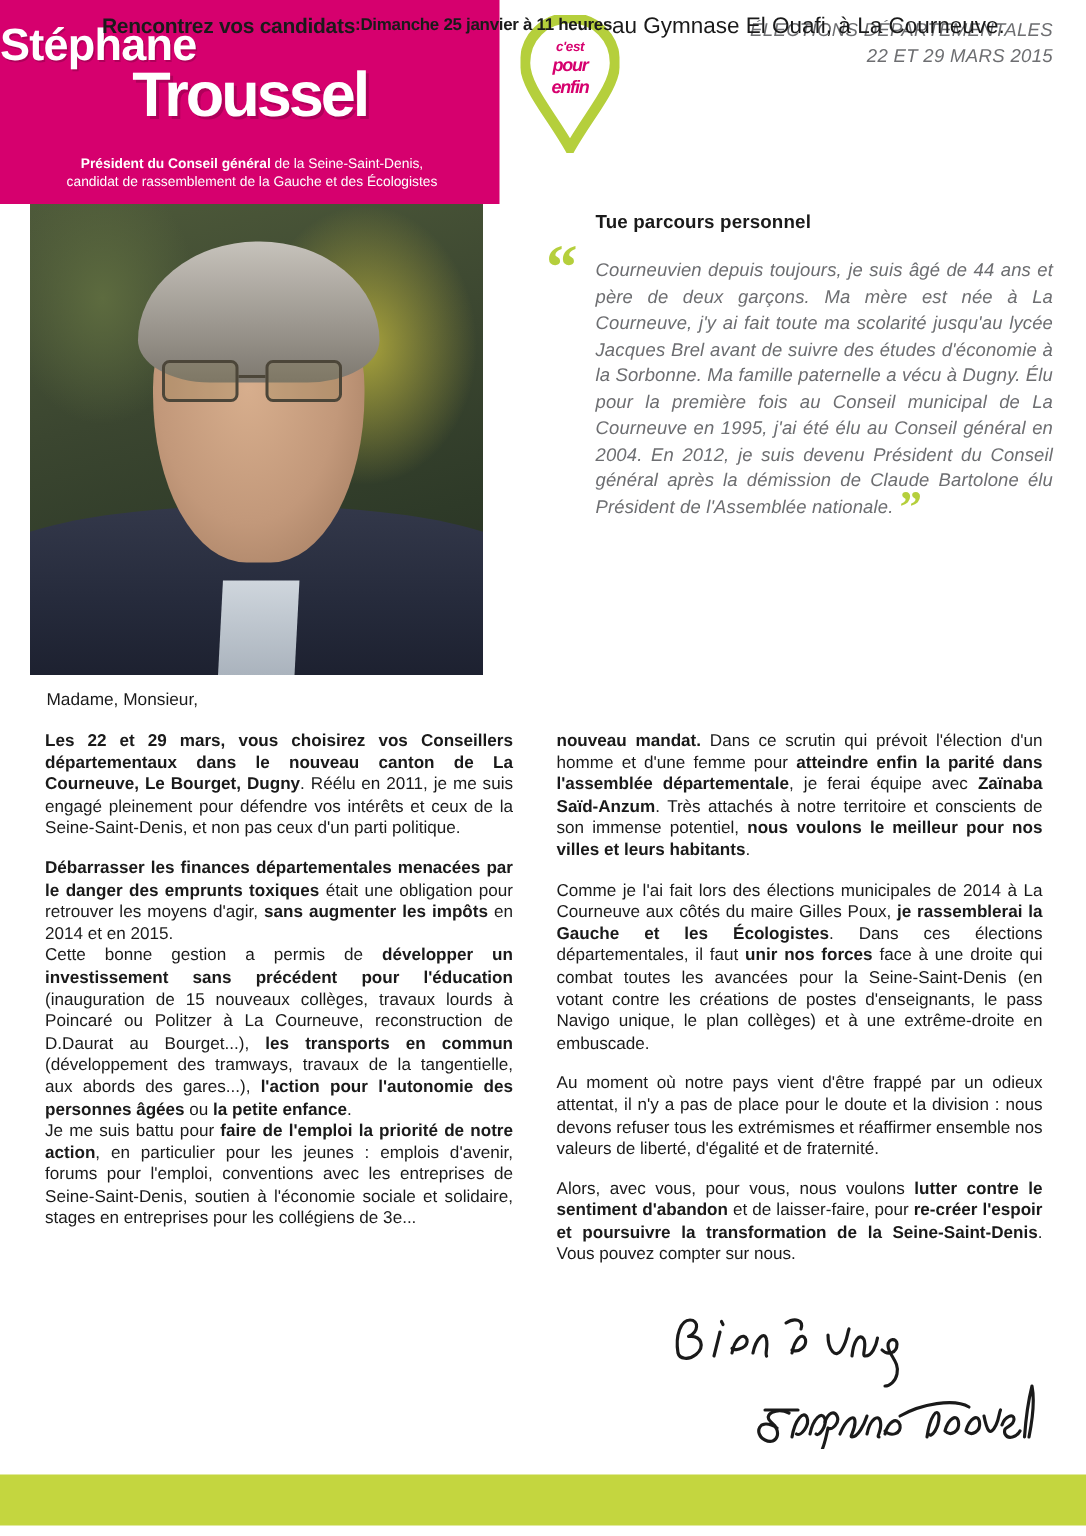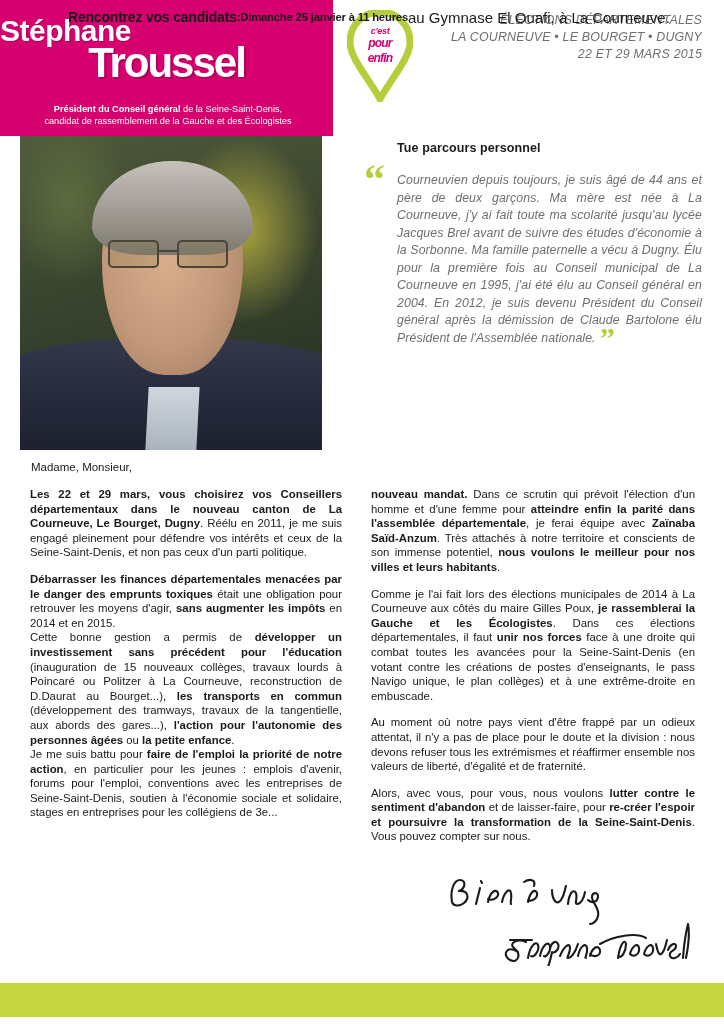--- a/index.html
+++ b/index.html
@@ -246,21 +246,20 @@
     </svg>
     <div class="logo-text">
       <span class="logo-l1">c'est</span>
       <span class="logo-l2">pour</span>
       <span class="logo-l3">enfin</span>
     </div>
   </div>
 
   <div class="election-info">
     <div>ÉLECTIONS DÉPARTEMENTALES</div>
-    <div>LA COURNEUVE • LE BOURGET • DUGNY</div>
     <div>22 ET 29 MARS 2015</div>
   </div>
 
   <div class="photo">
     <div class="photo-bg"></div>
     <div class="photo-suit"></div>
     <div class="photo-shirt"></div>
     <div class="photo-head"></div>
     <div class="photo-hair"></div>
     <div class="photo-glass l"></div>

